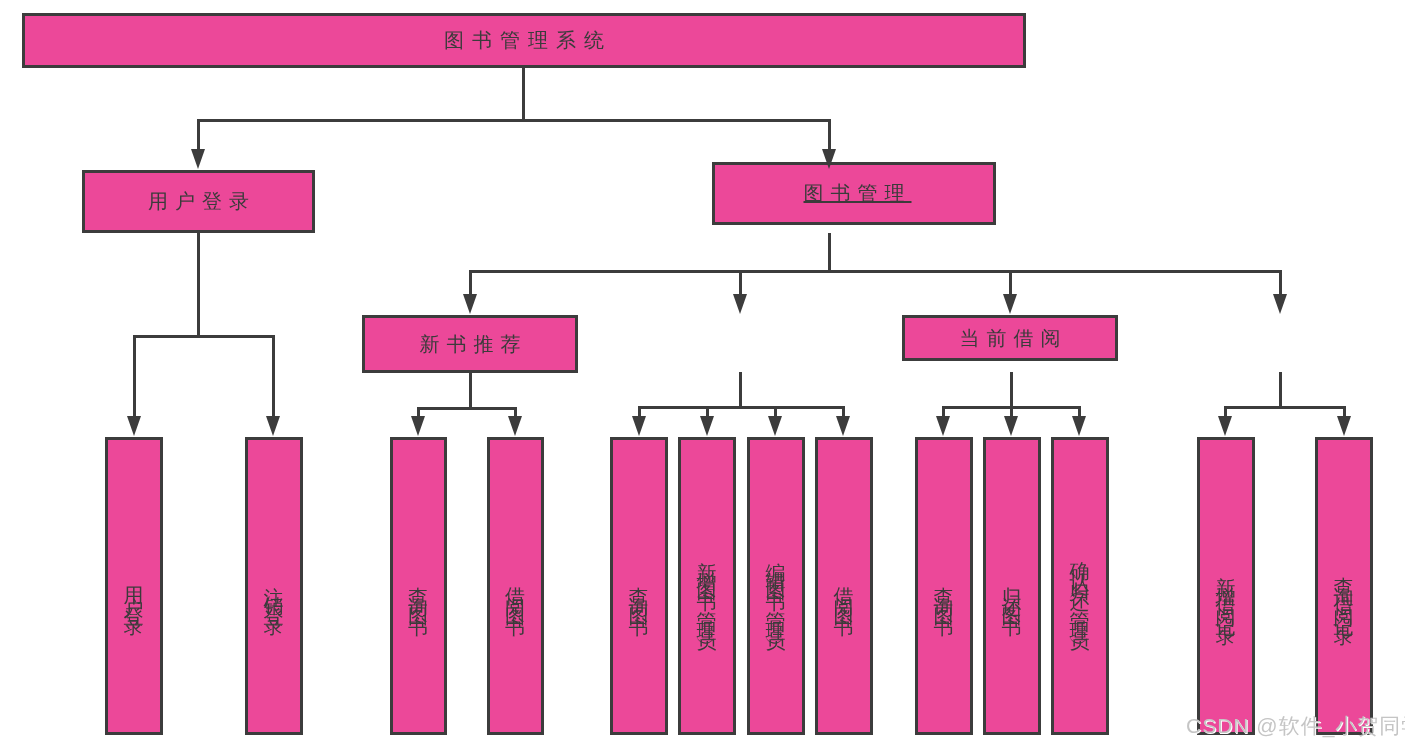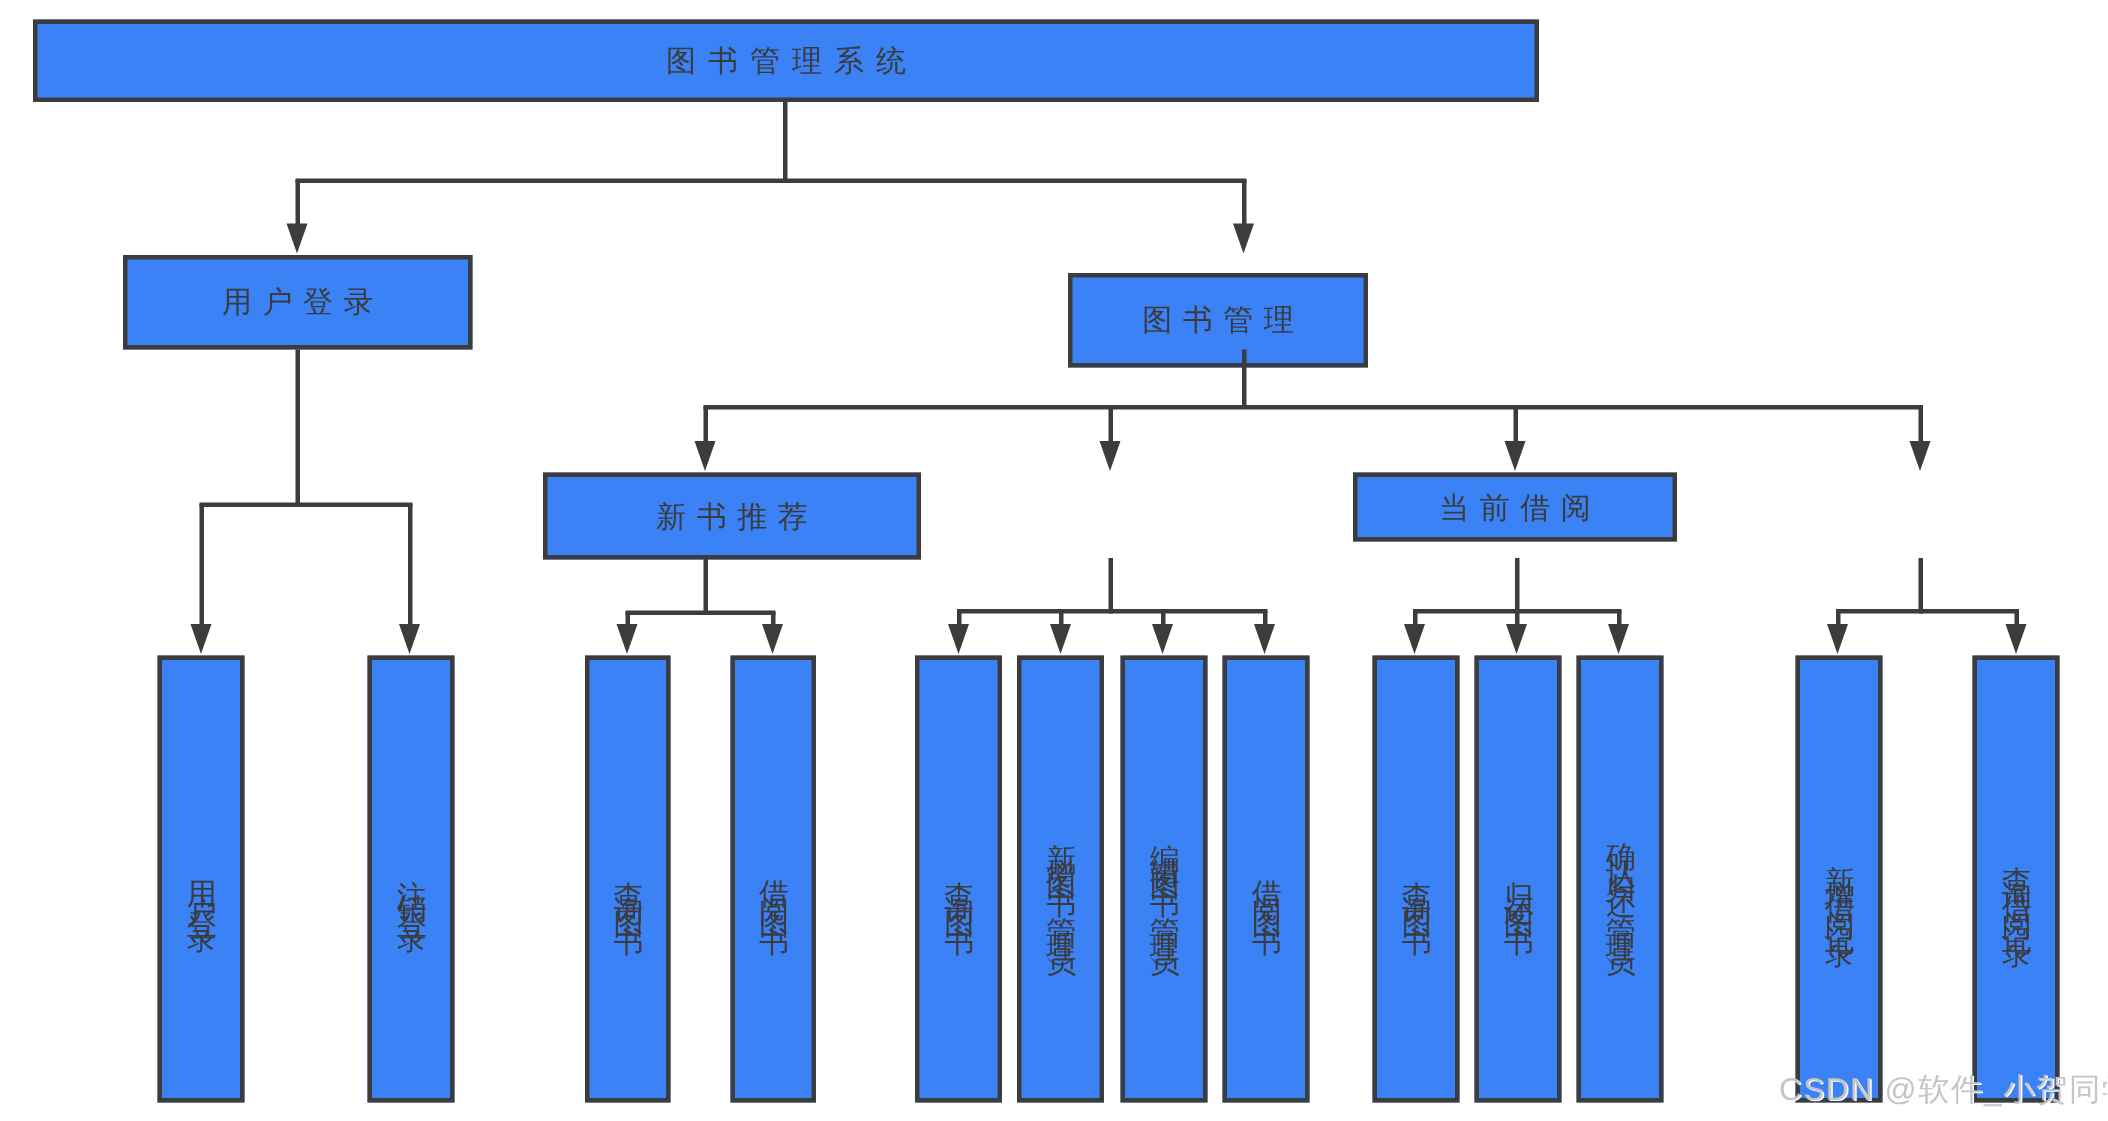--- a/index.html
+++ b/index.html
@@ -3,21 +3,21 @@
 <meta charset="utf-8">
 <style>
   html,body { margin:0; padding:0; background:#ffffff; }
   .stage {
     position:relative; width:1405px; height:747px; background:#ffffff;
     font-family:"Liberation Sans","DejaVu Sans",sans-serif;
     color:#3b3b3b; overflow:hidden;
   }
   .box {
     position:absolute; box-sizing:border-box;
-    border:3px solid #3c3c3c; background:#3b82f6;
+    border:3px solid #3c3c3c; background:#ec4899;
     display:flex; align-items:center; justify-content:center;
   }
   .box .lbl { font-size:20px; letter-spacing:7px; margin-right:-7px; white-space:nowrap; }
   .box.root .lbl { letter-spacing:8px; margin-right:-8px; }
   .box.leaf .lbl {
     writing-mode:vertical-rl; text-orientation:mixed;
     letter-spacing:10px; margin-right:0; margin-bottom:-10px;
     line-height:1; white-space:normal;
   }
   .vl, .hl, .stem { position:absolute; background:#3c3c3c; }
@@ -36,24 +36,24 @@
 <body>
 
 <div class="stage">
   <div class="watermark">CSDN @软件_小贺同学</div>
 <div class="box root" style="left: 22px; top: 13px; width: 1004px; height: 55px;">
       <span class="lbl">图书管理系统</span>
     </div>
     <div class="box " style="left: 82px; top: 170px; width: 233px; height: 63px;">
       <span class="lbl">用户登录</span>
     </div>
-    <div class="box " style="left: 712px; top: 182px; width: 200px; height: 63px;">
+    <div class="box " style="left: 712px; top: 162px; width: 284px; height: 63px; text-decoration: underline;">
       <span class="lbl">图书管理</span>
     </div>
-    <div class="box " style="left: 362px; top: 315px; width: 252px; height: 58px;">
+    <div class="box " style="left: 362px; top: 315px; width: 216px; height: 58px;">
       <span class="lbl">新书推荐</span>
     </div>
     <div class="box " style="left: 902px; top: 315px; width: 216px; height: 46px;">
       <span class="lbl">当前借阅</span>
     </div>
     <div class="box leaf" style="left: 105px; top: 437px; width: 58px; height: 298px;">
       <span class="lbl">用户登录</span>
     </div>
     <div class="box leaf" style="left: 245px; top: 437px; width: 58px; height: 298px;">
       <span class="lbl">注销登录</span>

